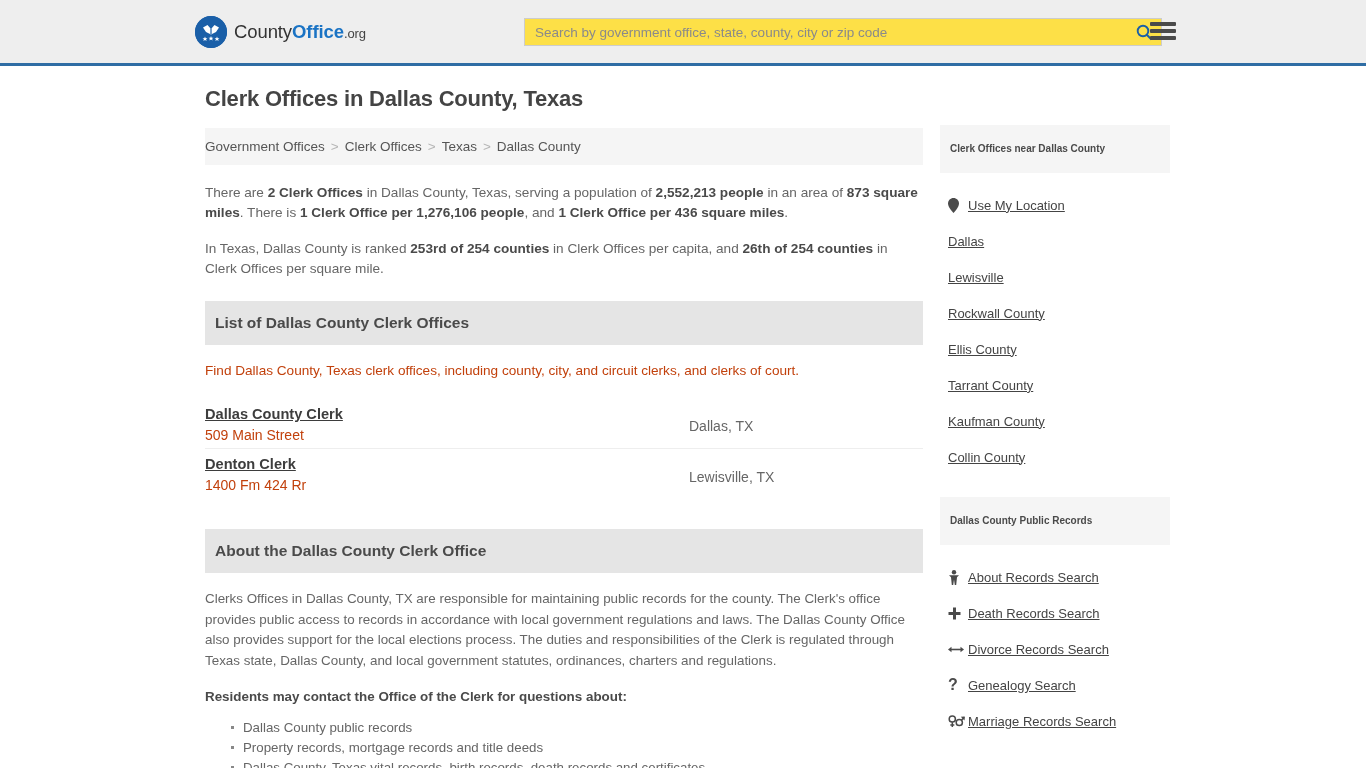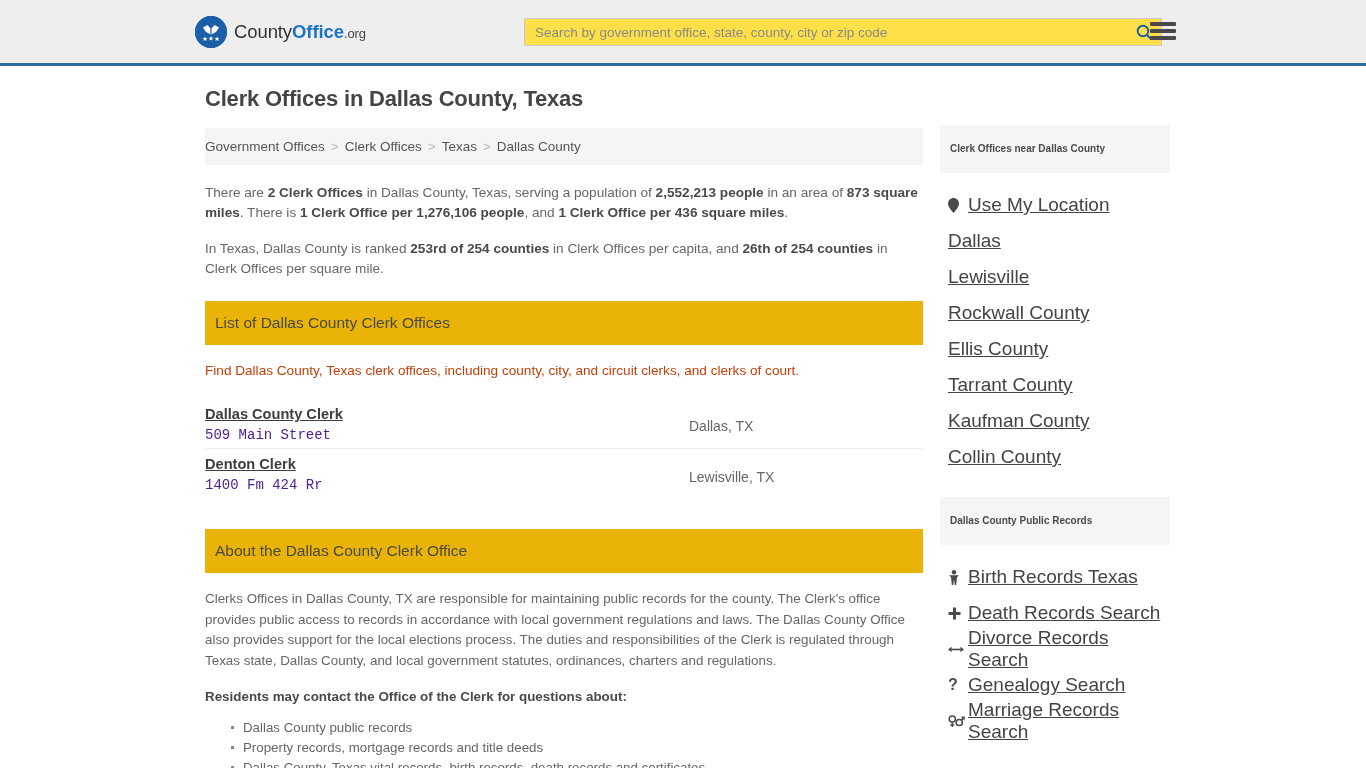--- a/index.html
+++ b/index.html
@@ -151,23 +151,23 @@
 
   .intro p {
     font-size: 13.6px;
     line-height: 20px;
     color: #666666;
     margin: 0 0 16px 0;
   }
   .intro b { color: #4a4a4a; font-weight: bold; }
 
   .section-head {
-    background: #eab308;
+    background: #e5e5e5;
     font-size: 15.5px;
-    font-weight: normal;
+    font-weight: bold;
     color: #4a4a4a;
     padding: 13px 0 13px 10px;
     margin: 22px 0 0 0;
     box-sizing: border-box;
   }
   .section-body { padding-top: 16px; }
   .section-body > p {
     font-size: 13.6px;
     line-height: 20px;
     color: #c2410c;
@@ -185,22 +185,21 @@
   .office-name {
     font-size: 14.6px;
     font-weight: bold;
     color: #3d3d3d;
     text-decoration: underline;
     display: inline-block;
     margin-bottom: 5px;
   }
   .office-addr {
     font-size: 14px;
-    color: #4c1d95;
-    font-family: Liberation Mono, monospace;
+    color: #c2410c;
   }
   .office-city {
     position: absolute;
     left: 484px;
     bottom: 14px;
     font-size: 14px;
     color: #666666;
   }
 
   .about-body p {
@@ -252,21 +251,21 @@
     list-style: none;
   }
   .card-list li {
     display: flex;
     align-items: center;
     height: 36px;
     padding-left: 8px;
     box-sizing: border-box;
   }
   .card-list li a {
-    font-size: 19px;
+    font-size: 13px;
     color: #444444;
     text-decoration: underline;
   }
   .side-icon {
     width: 20px;
     flex: none;
     display: flex;
     align-items: center;
     justify-content: flex-start;
     color: #4a4a4a;
@@ -395,21 +394,21 @@
 
     <div class="card-head">Dallas County Public Records</div>
     <ul class="card-list">
       <li>
         <span class="side-icon">
           <svg width="12" height="15" viewBox="0 0 12 15">
             <circle cx="6" cy="2.2" r="2.2" fill="#4a4a4a"></circle>
             <path d="M1 5.2 H11 L9 7.3 L8.2 15 H6.8 L6 9.5 L5.2 15 H3.8 L3 7.3 Z" fill="#4a4a4a"></path>
           </svg>
         </span>
-        <a href="#">Birth Records Texas</a>
+        <a href="#">About Records Search</a>
       </li>
       <li>
         <span class="side-icon">
           <svg width="13" height="13" viewBox="0 0 13 13">
             <rect x="5" y="0.5" width="3" height="12" fill="#4a4a4a"></rect>
             <rect x="0.5" y="5" width="12" height="3" fill="#4a4a4a"></rect>
           </svg>
         </span>
         <a href="#">Death Records Search</a>
       </li>

